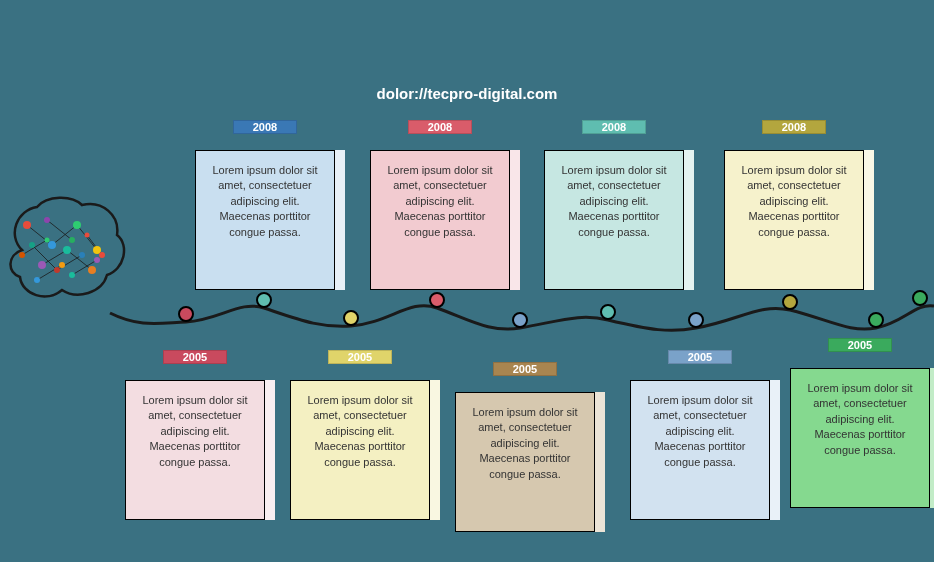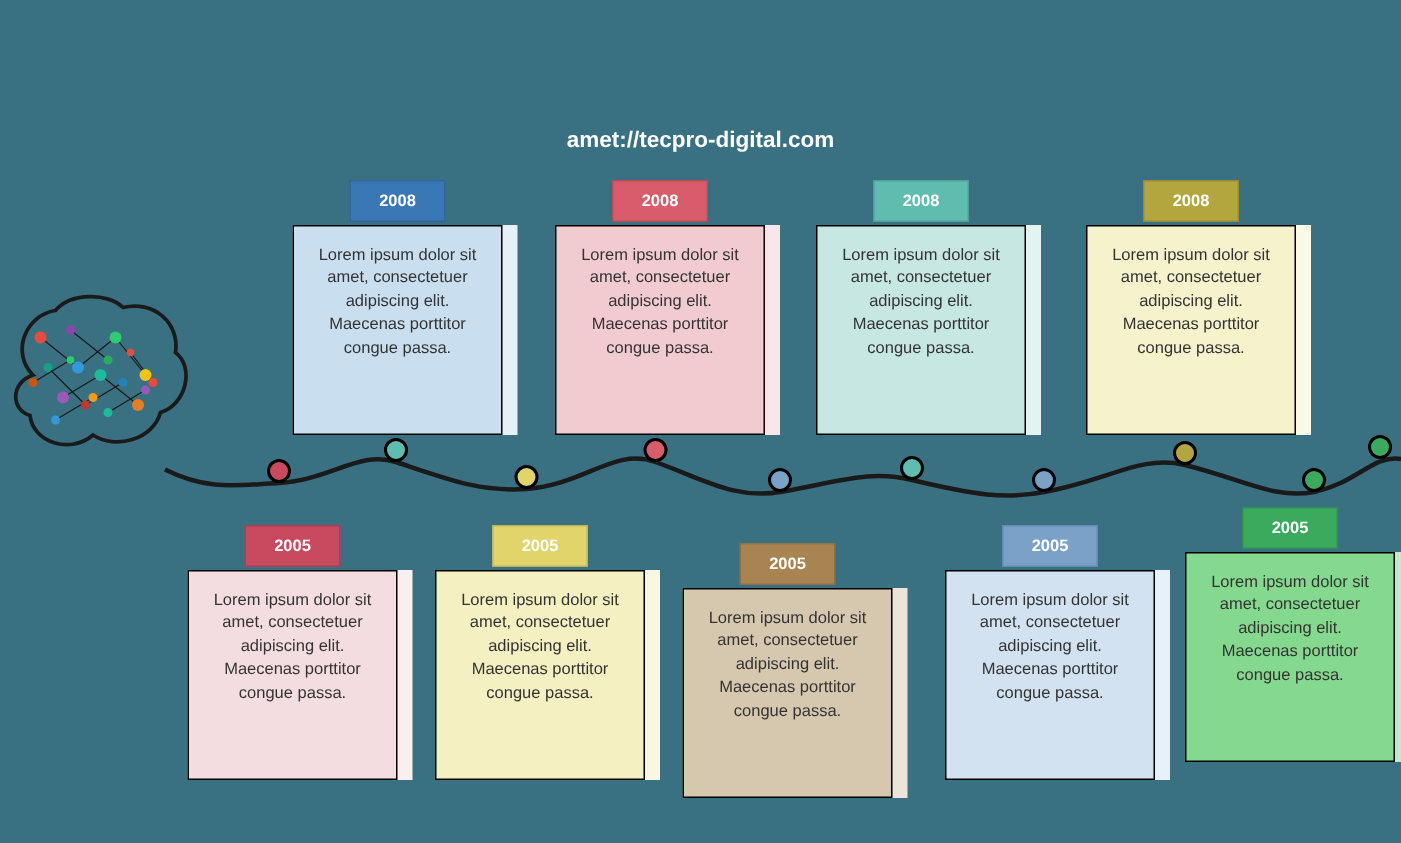--- a/index.html
+++ b/index.html
@@ -56,41 +56,41 @@
     text-align: center;
     font-size: 11px;
     line-height: 1.4;
     color: #333;
   }
   .year-badge {
     position: absolute;
     top: -20px;
     left: 38px;
     width: 64px;
-    height: 28px;
+    height: 14px;
     color: #fff;
     font-size: 11px;
     font-weight: bold;
     display: flex;
     align-items: center;
     justify-content: center;
     border: 1px solid rgba(0,0,0,0.15);
   }
   .brain {
     position: absolute;
     left: 2px;
     top: 195px;
     width: 130px;
     height: 110px;
   }
 </style>
 </head>
 <body>
 
-<div class="title">amet://tecpro-digital.com</div>
+<div class="title">dolor://tecpro-digital.com</div>
 
 <svg class="brain" viewBox="0 0 130 110">
   <path d="M20,55 C5,40 15,15 35,12 C45,0 70,0 80,10 C100,5 118,20 115,40 C128,50 122,75 105,80 C100,98 75,105 60,95 C45,108 20,100 18,82 C5,78 5,60 20,55 Z" fill="none" stroke="#1a1a1a" stroke-width="2.5"></path>
   <g stroke="#1a1a1a" stroke-width="0.8">
     <line x1="25" y1="30" x2="50" y2="50"></line>
       <line x1="50" y1="50" x2="75" y2="30"></line>
     <line x1="75" y1="30" x2="95" y2="55"></line>
       <line x1="40" y1="70" x2="65" y2="55"></line>
     <line x1="65" y1="55" x2="90" y2="75"></line>
       <line x1="30" y1="50" x2="55" y2="75"></line>

